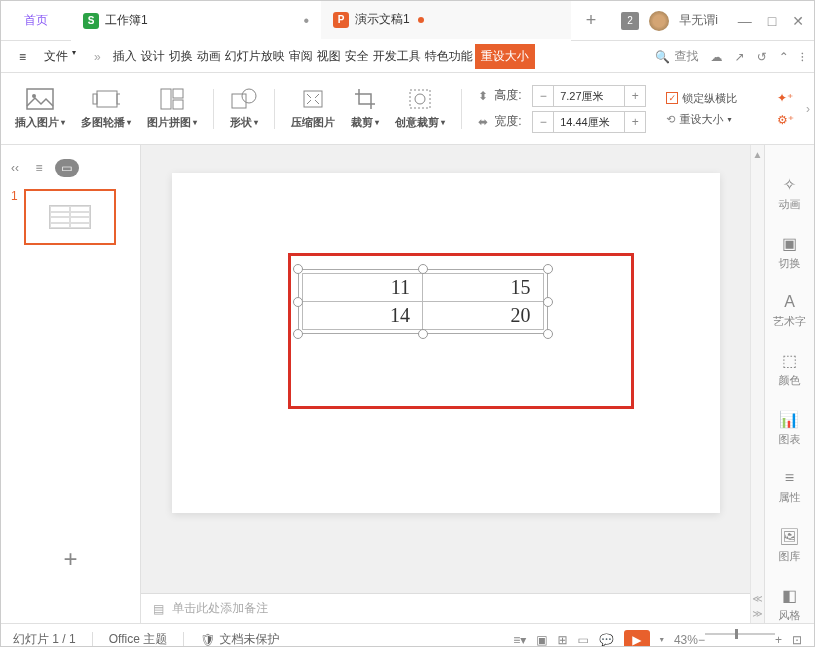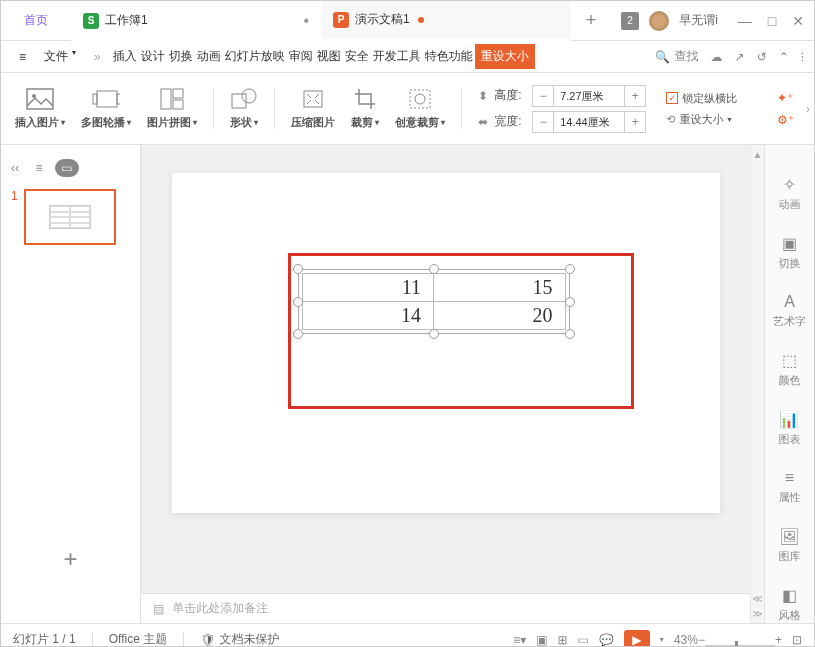--- a/index.html
+++ b/index.html
@@ -59,41 +59,41 @@
 .slide-thumb { display: flex; gap: 6px; }
 .slide-num { color: #e8602c; font-size: 12px; }
 .thumb { width: 92px; height: 56px; border: 2px solid #e8602c; background: #fff; display: flex; align-items: center; justify-content: center; }
 .thumb-inner { width: 42px; height: 24px; border: 1px solid #ccc; display: grid; grid-template-columns: 1fr 1fr; grid-template-rows: 1fr 1fr 1fr 1fr; }
 .thumb-inner div { border: 0.5px solid #ddd; }
 .add-slide { margin-top: 300px; display: flex; justify-content: center; color: #888; font-size: 24px; }
 
 .canvas-area { flex: 1; background: #f0f0f0; position: relative; display: flex; flex-direction: column; }
 .slide-canvas { margin: 28px auto 0 auto; width: 548px; height: 340px; background: #fff; box-shadow: 0 2px 8px rgba(0,0,0,0.1); position: relative; }
 .red-box { position: absolute; left: 116px; top: 80px; width: 346px; height: 156px; border: 3px solid #d93025; }
-.table-obj { position: absolute; left: 130px; top: 100px; width: 264px; }
+.table-obj { position: absolute; left: 130px; top: 100px; width: 242px; }
 .table-obj table { width: 100%; border-collapse: collapse; background: #fff; }
 .table-obj td { border: 1px solid #bbb; padding: 2px 12px; text-align: right; font-size: 20px; font-family: serif; }
 .sel-handle { position: absolute; width: 10px; height: 10px; background: #fff; border: 1px solid #999; border-radius: 50%; }
 .sel-border { position: absolute; border: 1px solid #aaa; left: -4px; top: -4px; right: -4px; bottom: -4px; pointer-events: none; }
 .notes-bar { margin-top: auto; height: 30px; border-top: 1px solid #ddd; display: flex; align-items: center; padding: 0 12px; gap: 8px; color: #aaa; font-size: 12px; background: #fff; }
 
 .right-panel { width: 50px; background: #fafafa; border-left: 1px solid #e0e0e0; display: flex; flex-direction: column; align-items: center; padding-top: 30px; gap: 22px; }
 .rp-item { display: flex; flex-direction: column; align-items: center; gap: 3px; color: #888; cursor: pointer; font-size: 11px; }
 .rp-icon { font-size: 16px; }
 
 .scrollbar { width: 14px; background: #f5f5f5; border-left: 1px solid #e5e5e5; display: flex; flex-direction: column; align-items: center; padding: 4px 0; gap: 4px; }
 .sb-arrow { color: #aaa; font-size: 10px; }
 
 
 .statusbar { height: 32px; border-top: 1px solid #e0e0e0; display: flex; align-items: center; padding: 0 12px; gap: 16px; font-size: 12px; color: #666; }
 .status-sep { width: 1px; height: 16px; background: #ddd; }
 .status-item { display: flex; align-items: center; gap: 4px; }
 .statusbar-right { margin-left: auto; display: flex; align-items: center; gap: 10px; color: #888; }
 .play-btn { width: 26px; height: 20px; background: #e8602c; border-radius: 3px; display: flex; align-items: center; justify-content: center; color: #fff; }
-.zoom-slider { display: flex; align-items: flex-end; }
+.zoom-slider { display: flex; align-items: flex-start; }
 .slider-track { width: 70px; height: 2px; background: #ccc; position: relative; }
 .slider-thumb { position: absolute; left: 30px; top: -4px; width: 3px; height: 10px; background: #888; }
 
 svg { display: block; }
 </style>
 </head>
 <body>
 
 <div class="titlebar">
   <div class="tab home">首页</div>

